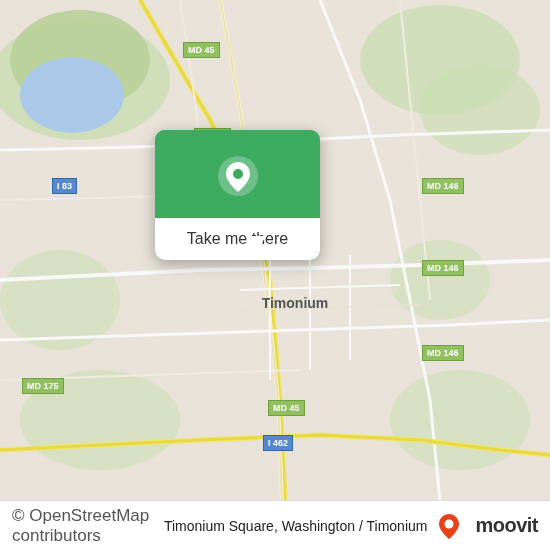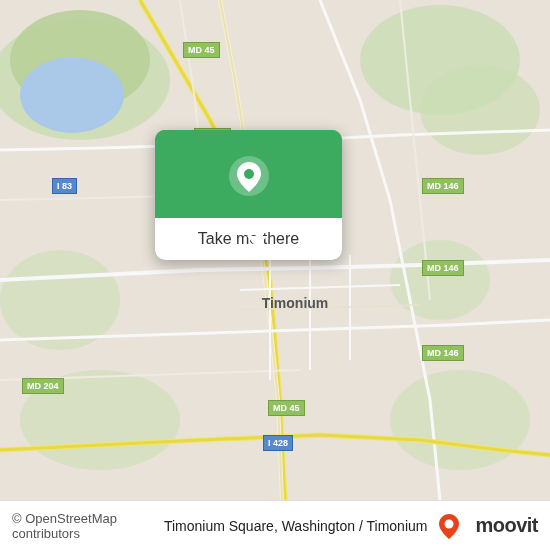--- a/index.html
+++ b/index.html
@@ -25,21 +25,21 @@
       height: 100%;
       position: absolute;
       top: 0; left: 0;
     }
 
     
     #popup-card {
       position: absolute;
       top: 130px;
       left: 155px;
-      width: 187px;
+      width: 165px;
       background: #22c55e;
       border-radius: 10px;
       box-shadow: 0 4px 15px rgba(0,0,0,0.3);
       overflow: hidden;
       display: flex;
       flex-direction: column;
       align-items: center;
     }
 
     #popup-green {
@@ -74,21 +74,21 @@
       height: 50px;
       background: white;
       display: flex;
       align-items: center;
       padding: 0 12px;
       border-top: 1px solid #ddd;
       gap: 8px;
     }
 
     #osm-credit {
-      font-size: 13px;
+      font-size: 17px;
       color: #555;
       flex: 1;
     }
 
     #location-title {
       font-size: 14px;
       color: #222;
       font-weight: 500;
     }
 
@@ -178,23 +178,23 @@
 
     <text x="295" y="308" font-size="14" font-weight="bold" fill="#555" text-anchor="middle" font-family="Arial">Timonium</text>
   </svg>
 
   <div class="road-badge" style="top:42px; left:183px;">MD 45</div>
   <div class="road-badge" style="top:128px; left:194px;">MD 45</div>
   <div class="road-badge road-badge-blue" style="top:178px; left:52px;">I 83</div>
   <div class="road-badge" style="top:178px; left:422px;">MD 146</div>
   <div class="road-badge" style="top:260px; left:422px;">MD 146</div>
   <div class="road-badge" style="top:345px; left:422px;">MD 146</div>
-  <div class="road-badge" style="top:378px; left:22px;">MD 204</div>
+  <div class="road-badge" style="top:378px; left:22px;">MD 175</div>
   <div class="road-badge" style="top:400px; left:268px;">MD 45</div>
-  <div class="road-badge road-badge-blue" style="top:435px; left:263px;">I 428</div>
+  <div class="road-badge road-badge-blue" style="top:435px; left:263px;">I 462</div>
 
   <div id="popup-card">
     <div id="popup-green">
 
       <svg id="popup-pin" viewBox="0 0 44 44" xmlns="http://www.w3.org/2000/svg">
         <circle cx="22" cy="22" r="20" fill="white" opacity="0.25"></circle>
         <path d="M22 8 C15.4 8 10 13.4 10 20 C10 28 22 38 22 38 C22 38 34 28 34 20 C34 13.4 28.6 8 22 8 Z" fill="white"></path>
         <circle cx="22" cy="20" r="5" fill="#3dab5f"></circle>
       </svg>
     </div>

